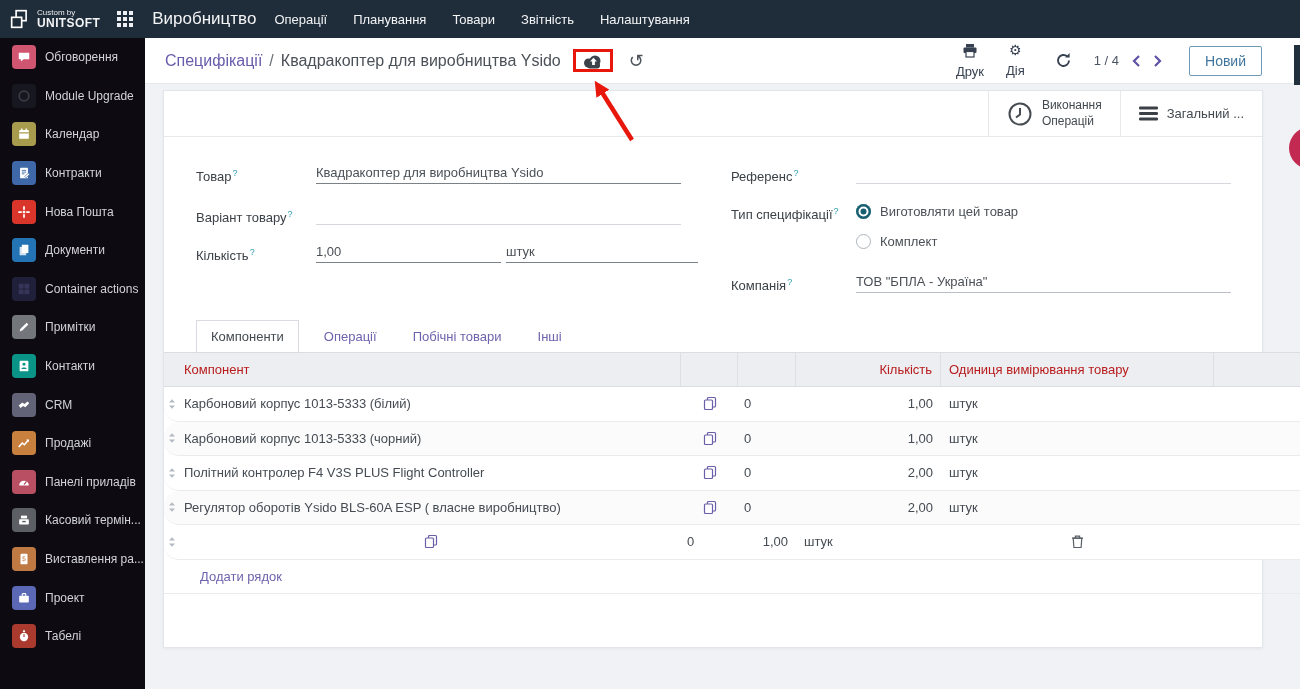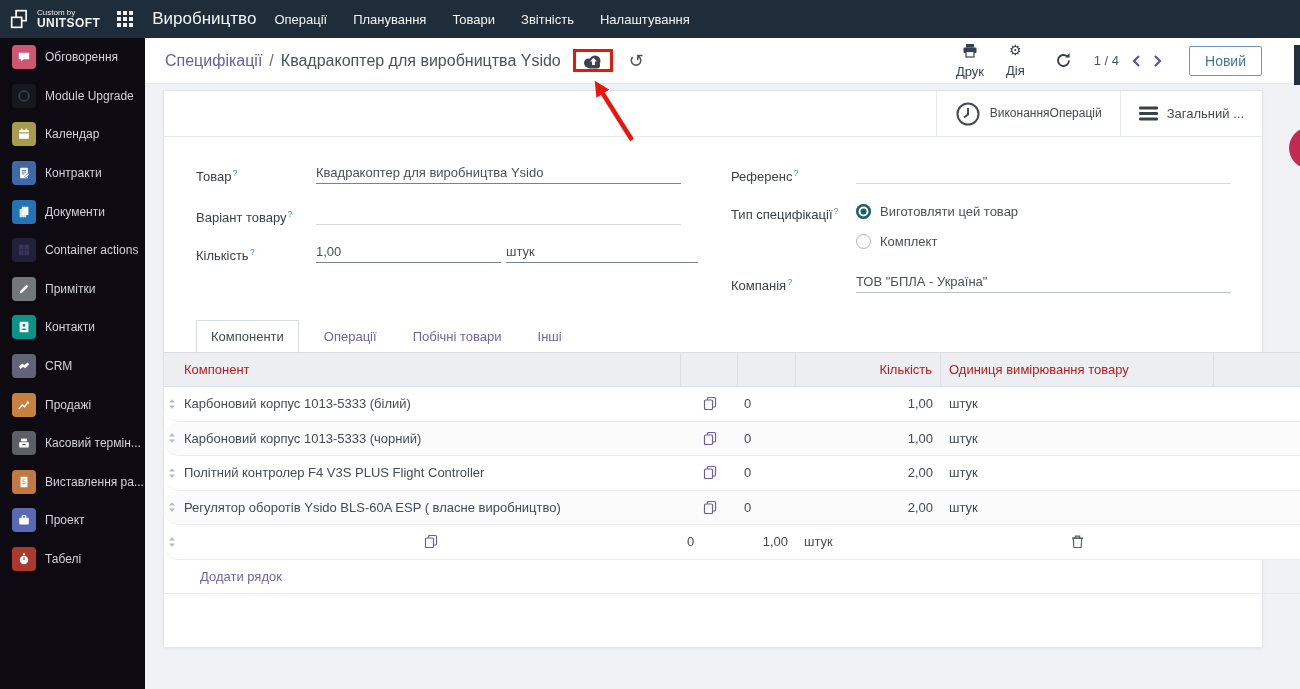--- a/index.html
+++ b/index.html
@@ -46,21 +46,21 @@
   .new-btn { border:1px solid #6f9ab6; color:#3f749c; background:#fff; padding:6px 15px; font-size:14px;
              border-radius:2px; margin-left:4px; cursor:pointer; }
 
   
   .main { position:absolute; top:84px; left:145px; width:1155px; height:605px; background:#f0f2f6; }
   .sheet { position:absolute; left:18px; top:6px; width:1100px; height:558px; background:#fff;
            border:1px solid #e2e5ea; box-shadow:0 1px 3px rgba(0,0,0,.05); }
   .statusbar { height:46px; border-bottom:1px solid #e6e9ec; display:flex; justify-content:flex-end; }
   .stat-btn { display:flex; align-items:center; gap:9px; padding:0 18px; border-left:1px solid #e6e9ec;
               color:#43494f; cursor:pointer; }
-  .stat-two { display:flex; flex-direction:row; line-height:1.3; font-size:12px; }
+  .stat-two { display:flex; flex-direction:column; line-height:1.3; font-size:12px; }
   .stat-one { font-size:13px; }
 
   
   .fl { position:absolute; font-size:13px; color:#3b4147; white-space:nowrap; }
   .fl sup { color:#2d9db2; font-size:9px; margin-left:1px; }
   .fv { position:absolute; font-size:13px; color:#4a5056; border-bottom:1px solid #7a8187;
         padding-bottom:3px; line-height:15px; white-space:nowrap; overflow:hidden; cursor:text; }
   .fv.empty { border-bottom-color:#d4d8dc; height:19px; }
   .radio-row { position:absolute; display:flex; align-items:center; gap:9px; font-size:13px; color:#4a5056; cursor:pointer; }
   .radio { width:15px; height:15px; border-radius:50%; border:1px solid #aeb5bc; background:#fff; flex:none; }
@@ -164,20 +164,29 @@
     <span class="si" style="background:#3e68a8">
       <svg width="14" height="14" viewBox="0 0 16 16">
           <rect x="3.5" y="2" width="9" height="12" rx="1" fill="#fff"></rect>
           <path d="M5.5 5h5M5.5 7h5M5.5 9h3" stroke="#3e68a8" stroke-width="1"></path>
           <path d="M9 12l4-4 1.5 1.5-4 4z" fill="#fff" stroke="#3e68a8" stroke-width=".8"></path>
         </svg>
       </span>
     <span class="side-label">Контракти</span>
   </div>
   <div class="side-item">
+    <span class="si" style="background:#d9352a">
+      <svg width="14" height="14" viewBox="0 0 16 16" fill="#fff">
+          <path d="M7 1.5h2v4H7zM7 10.5h2v4H7zM1.5 7h4v2h-4zM10.5 7h4v2h-4z"></path>
+          <rect x="6.6" y="6.6" width="2.8" height="2.8"></rect>
+        </svg>
+      </span>
+    <span class="side-label">Нова Пошта</span>
+  </div>
+  <div class="side-item">
     <span class="si" style="background:#2473b4">
       <svg width="14" height="14" viewBox="0 0 16 16">
           <rect x="3" y="4.5" width="7.5" height="9.5" fill="#fff" opacity=".8"></rect>
           <rect x="5.5" y="2" width="7.5" height="9.5" fill="#fff"></rect>
         </svg>
       </span>
     <span class="side-label">Документи</span>
   </div>
   <div class="side-item">
     <span class="si" style="background:#20203a">
@@ -217,20 +226,29 @@
     <span class="side-label">CRM</span>
   </div>
   <div class="side-item">
     <span class="si" style="background:#c8803f">
       <svg width="14" height="14" viewBox="0 0 16 16">
           <path d="M2 12.5L6 8l2.5 2L13 4.5" stroke="#fff" stroke-width="1.8" fill="none"></path>
           <path d="M10.5 4h3v3z" fill="#fff"></path>
         </svg>
       </span>
     <span class="side-label">Продажі</span>
+  </div>
+  <div class="side-item">
+    <span class="si" style="background:#b84f63">
+      <svg width="14" height="14" viewBox="0 0 16 16">
+          <path d="M2.5 12a5.5 5.5 0 0 1 11 0z" fill="#fff"></path>
+          <line x1="8" y1="11" x2="10.8" y2="7.2" stroke="#b84f63" stroke-width="1.4"></line>
+        </svg>
+      </span>
+    <span class="side-label">Панелі приладів</span>
   </div>
   <div class="side-item">
     <span class="si" style="background:#5c6064">
       <svg width="14" height="14" viewBox="0 0 16 16">
           <rect x="4.5" y="3" width="7" height="3.2" fill="#fff"></rect>
           <rect x="2.5" y="7" width="11" height="6" rx=".8" fill="#fff"></rect>
           <rect x="6" y="9" width="4" height="1.6" fill="#5c6064"></rect>
         </svg>
       </span>
     <span class="side-label">Касовий термін...</span>

